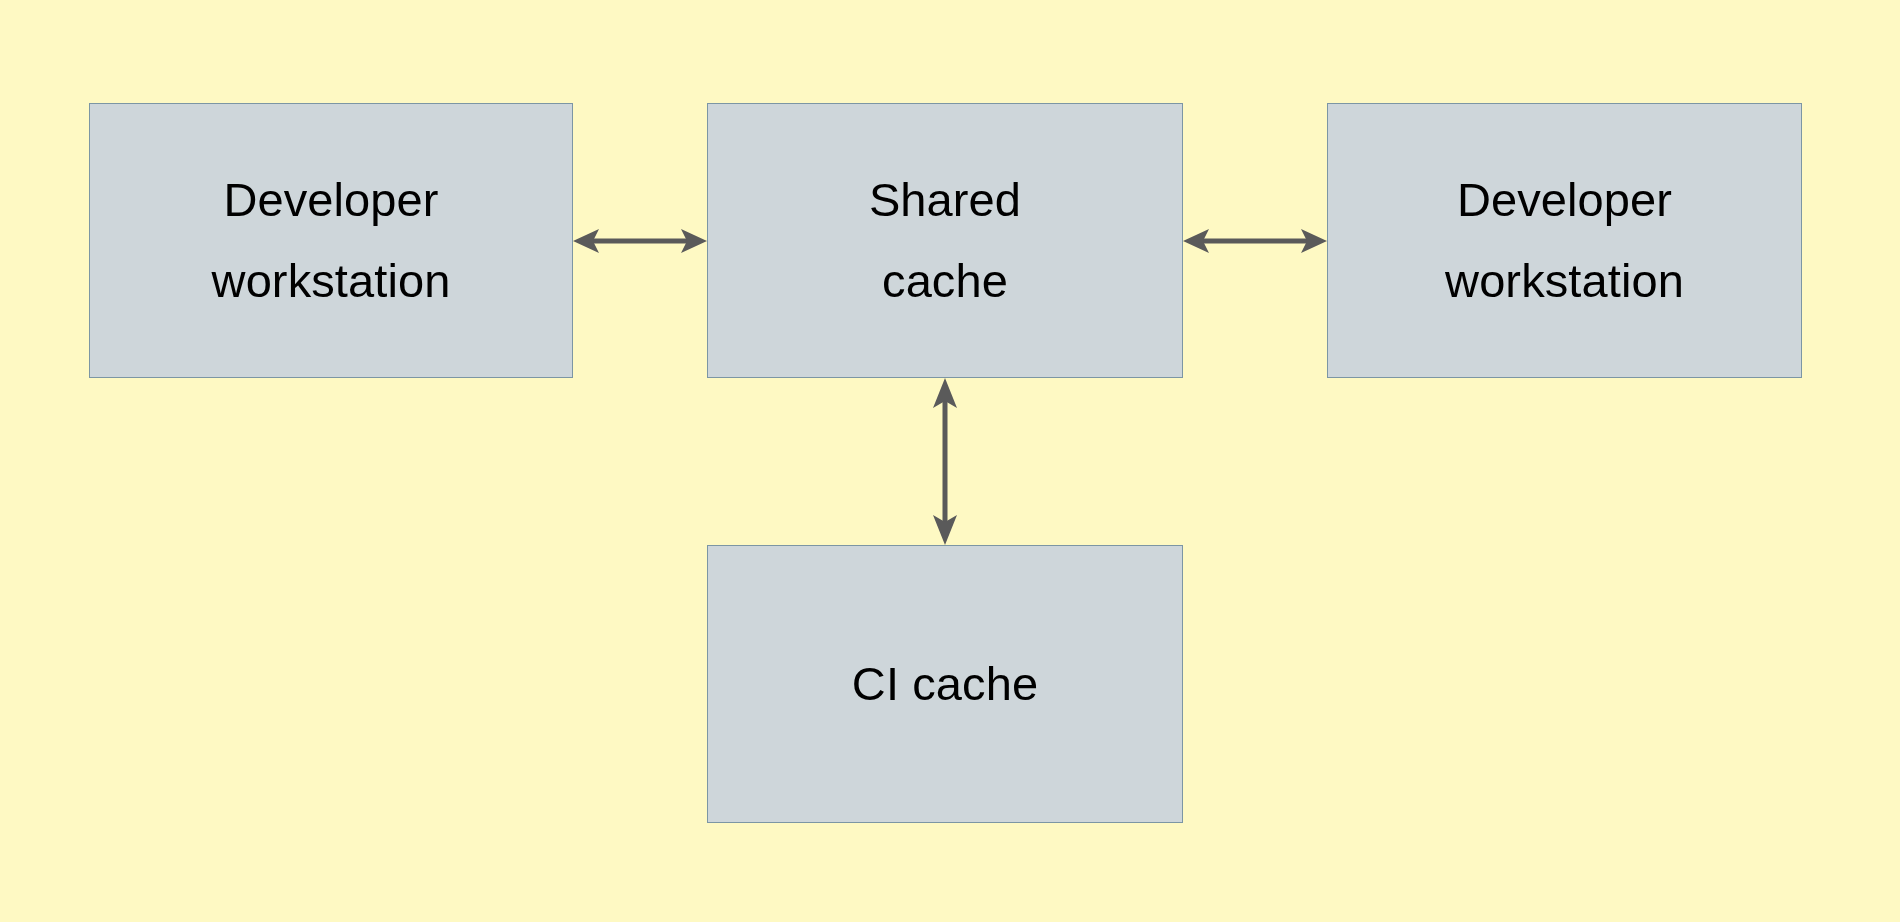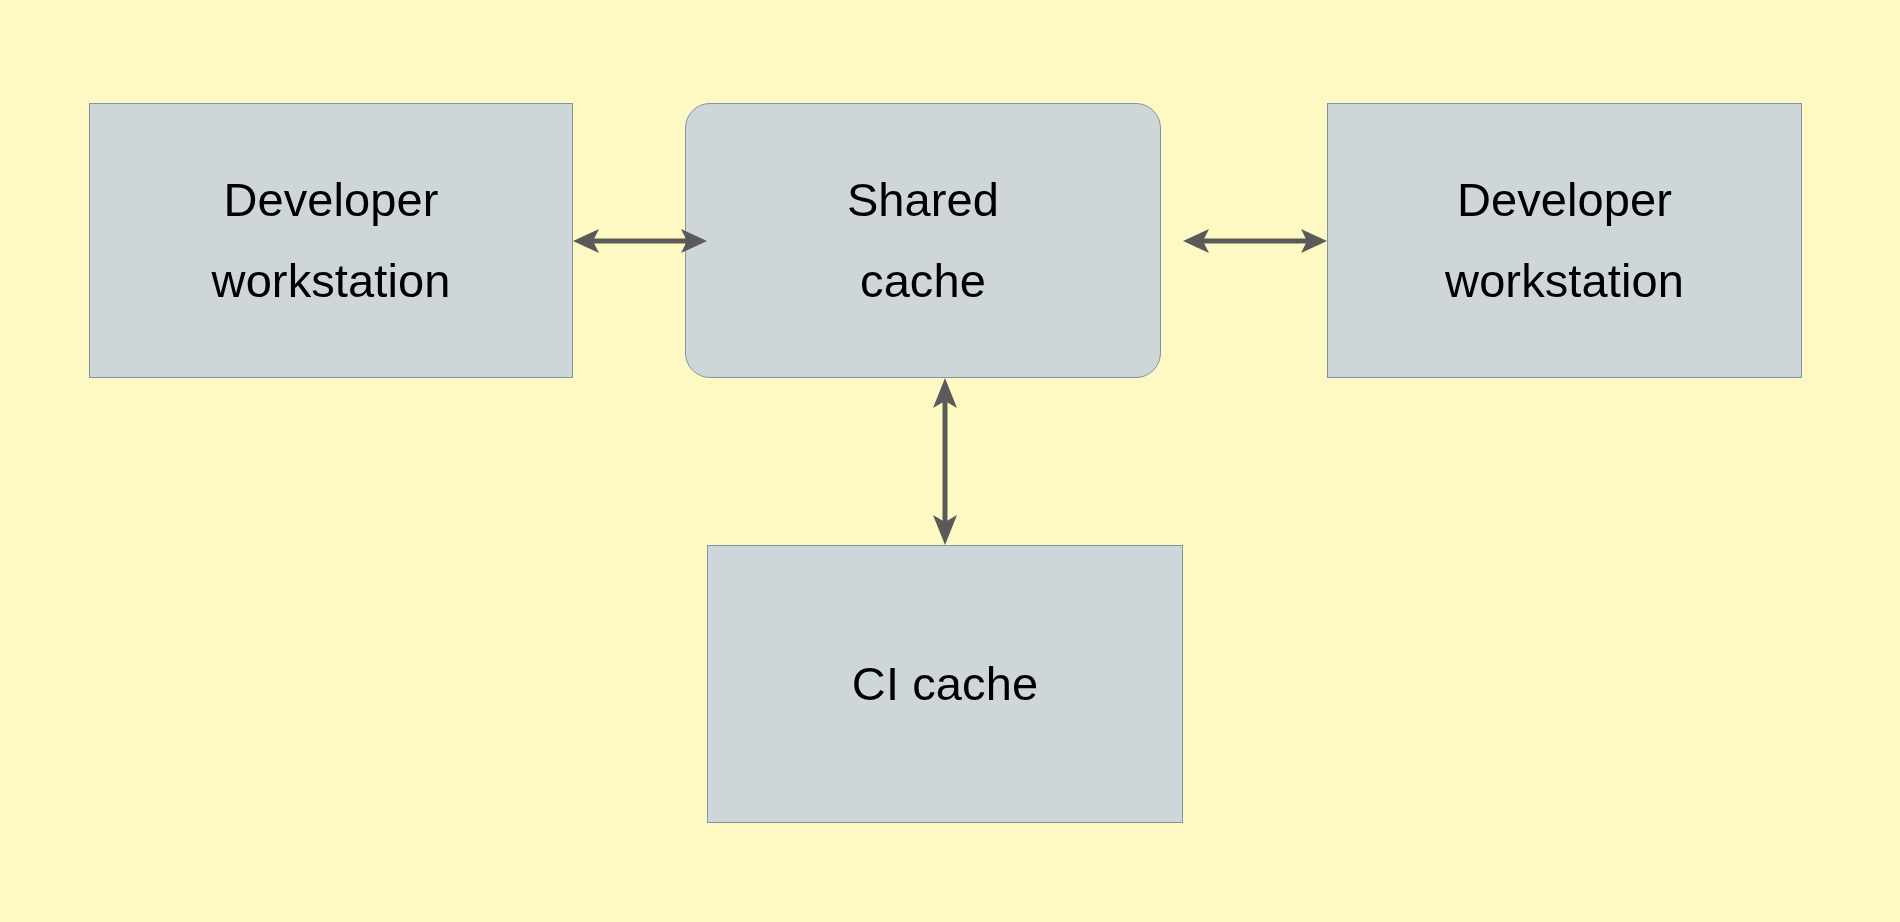--- a/index.html
+++ b/index.html
@@ -43,21 +43,21 @@
     position: absolute;
     overflow: visible;
   }
   .edge svg {
     display: block;
     overflow: visible;
   }
 
   
   #node-dev-left   { left: 89px;   top: 103px; width: 484px; height: 275px; }
-  #node-cache      { left: 685px;  top: 103px; width: 476px; height: 275px; border-radius: 25px; }
+  #node-cache      { left: 707px;  top: 103px; width: 476px; height: 275px; }
   #node-dev-right  { left: 1327px; top: 103px; width: 475px; height: 275px; }
   #node-ci         { left: 707px;  top: 545px; width: 476px; height: 278px; }
 
   
   #edge-left-cache  { left: 573px;  top: 215px; width: 134px; height: 52px; }
   #edge-cache-right { left: 1183px; top: 215px; width: 144px; height: 52px; }
   #edge-cache-ci    { left: 919px;  top: 378px; width: 52px;  height: 167px; }
 </style>
 </head>
 <body>

